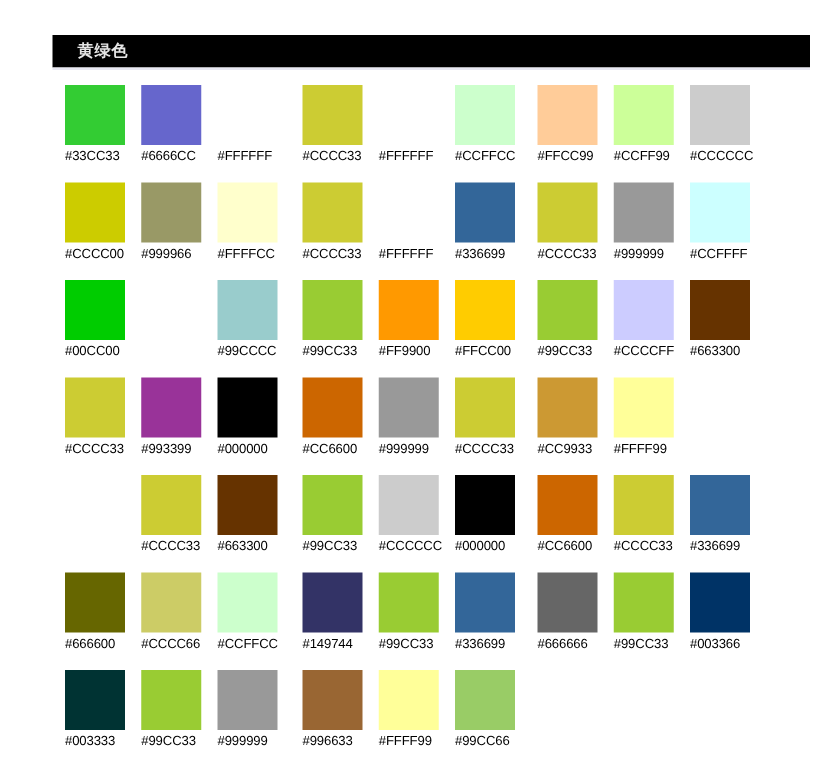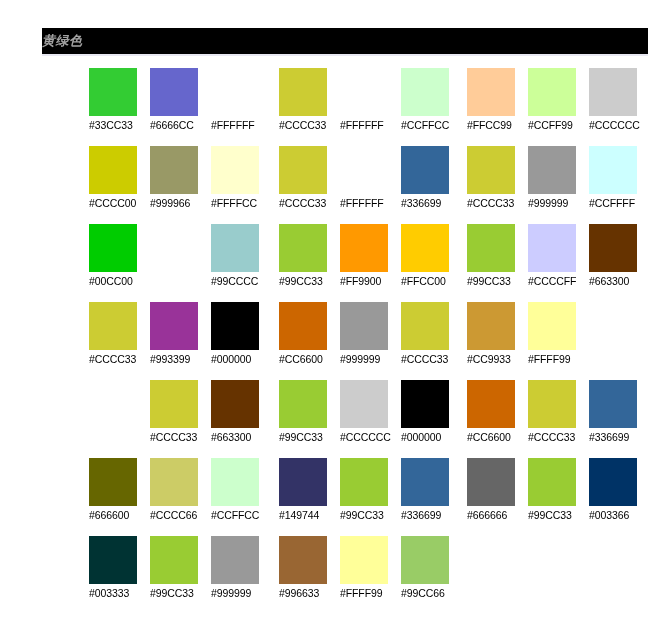--- a/index.html
+++ b/index.html
@@ -29,30 +29,29 @@
     position: absolute;
     left: 42px;
     top: 28px;
     width: 606px;
     height: 26px;
     background: #000000;
     box-sizing: border-box;
   }
   #header-title {
     position: absolute;
-    left: 0;
+    left: 20px;
     top: 50%;
     transform: translateY(-50%);
-    color: #a3a3a3;
+    color: #e5e5e5;
     font-size: 13px;
     font-weight: bold;
     font-family: "DejaVu Sans", "Liberation Sans", sans-serif;
     letter-spacing: 0.5px;
     white-space: nowrap;
-    font-style: italic;
   }
   #header-underline {
     position: absolute;
     left: 42px;
     top: 54px;
     width: 606px;
     height: 2px;
     background: #e8e8f2;
   }
 
@@ -61,21 +60,20 @@
     position: absolute;
     left: 0;
     top: 68px;
     width: 658px;
     height: 550px;
   }
 
   .column-group {
     position: absolute;
     top: 0;
-    margin-left: 37px;
   }
   .column-group[data-col="0"] { left: 52px; }
   .column-group[data-col="1"] { left: 242px; }
   .column-group[data-col="2"] { left: 430px; }
 
   .swatch-row {
     position: relative;
     height: 78px;
     width: 186px;
   }

